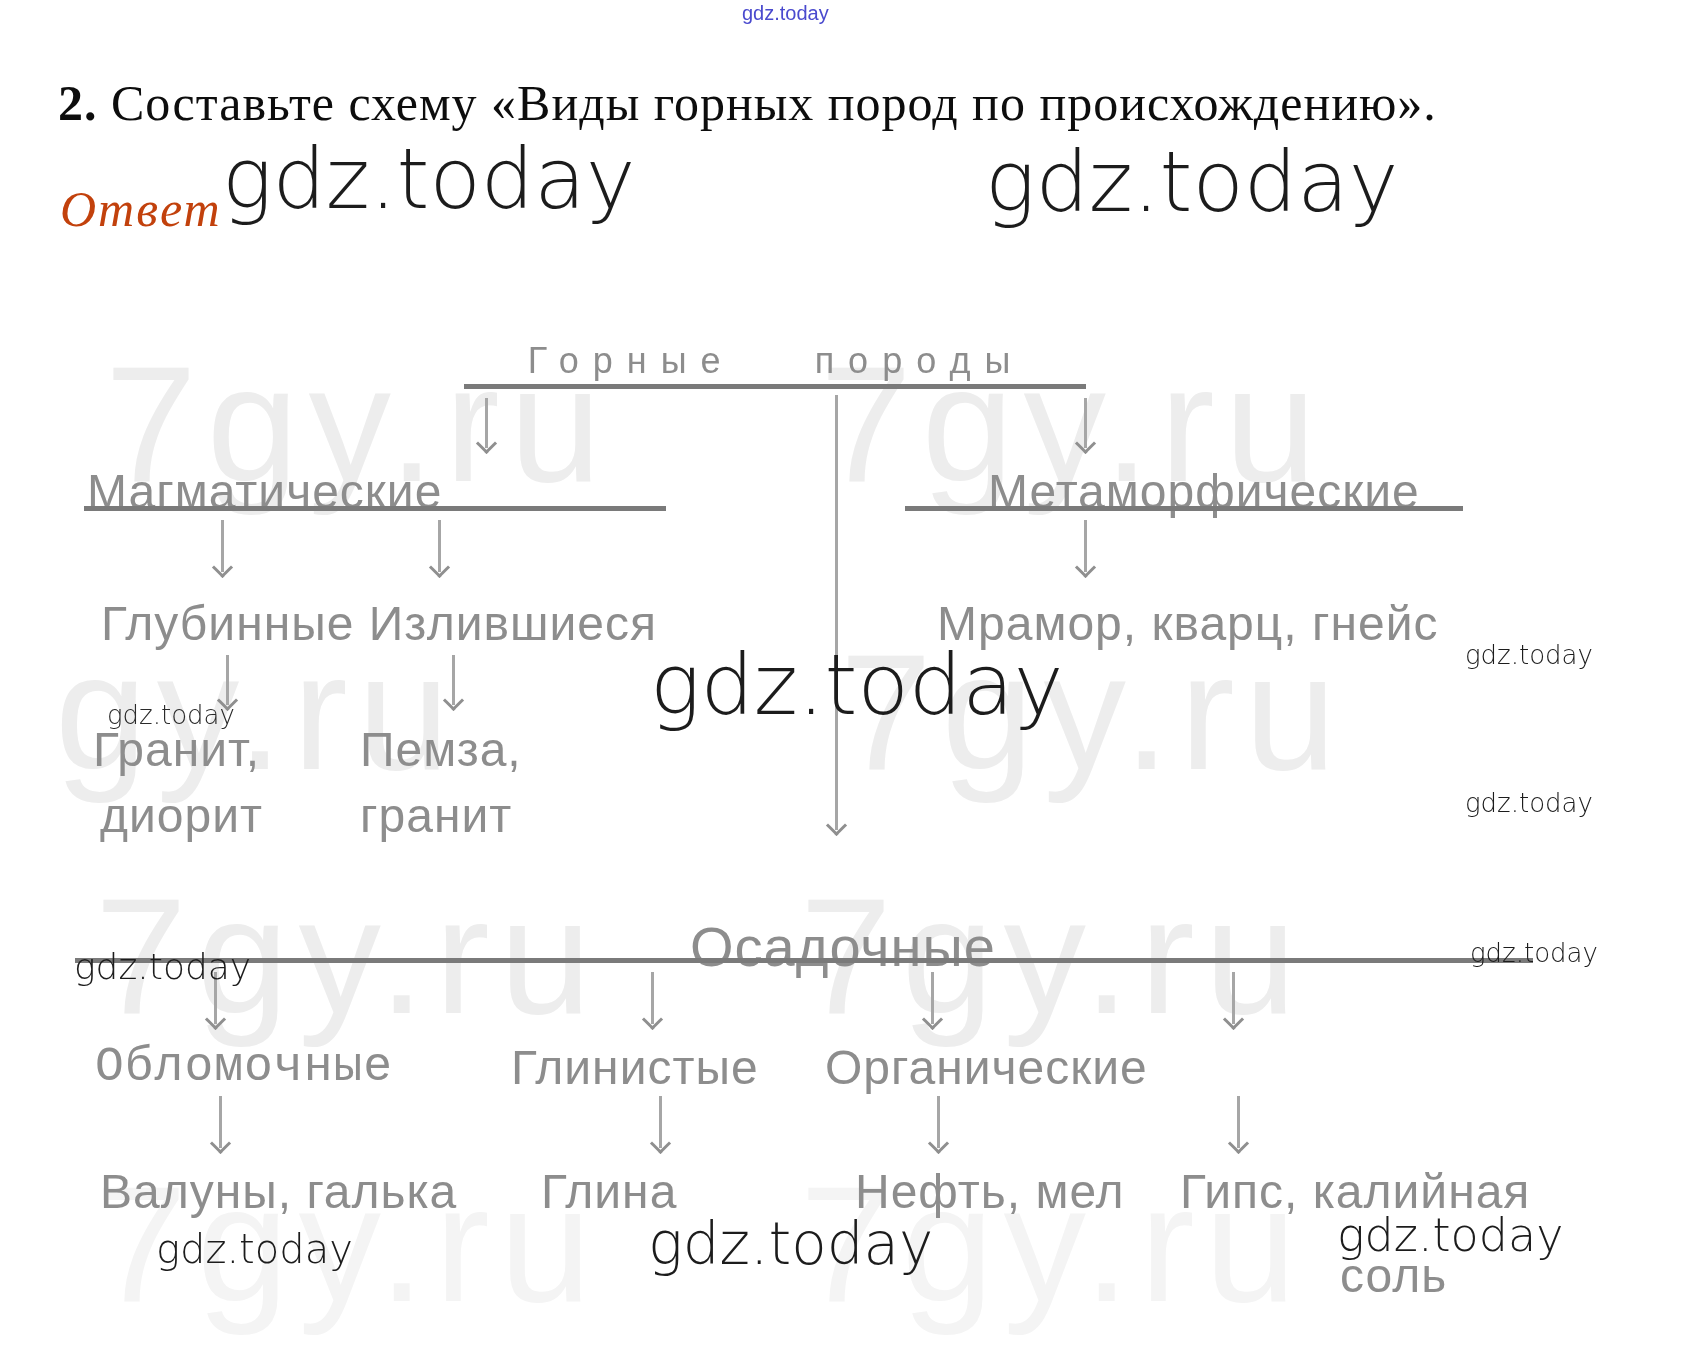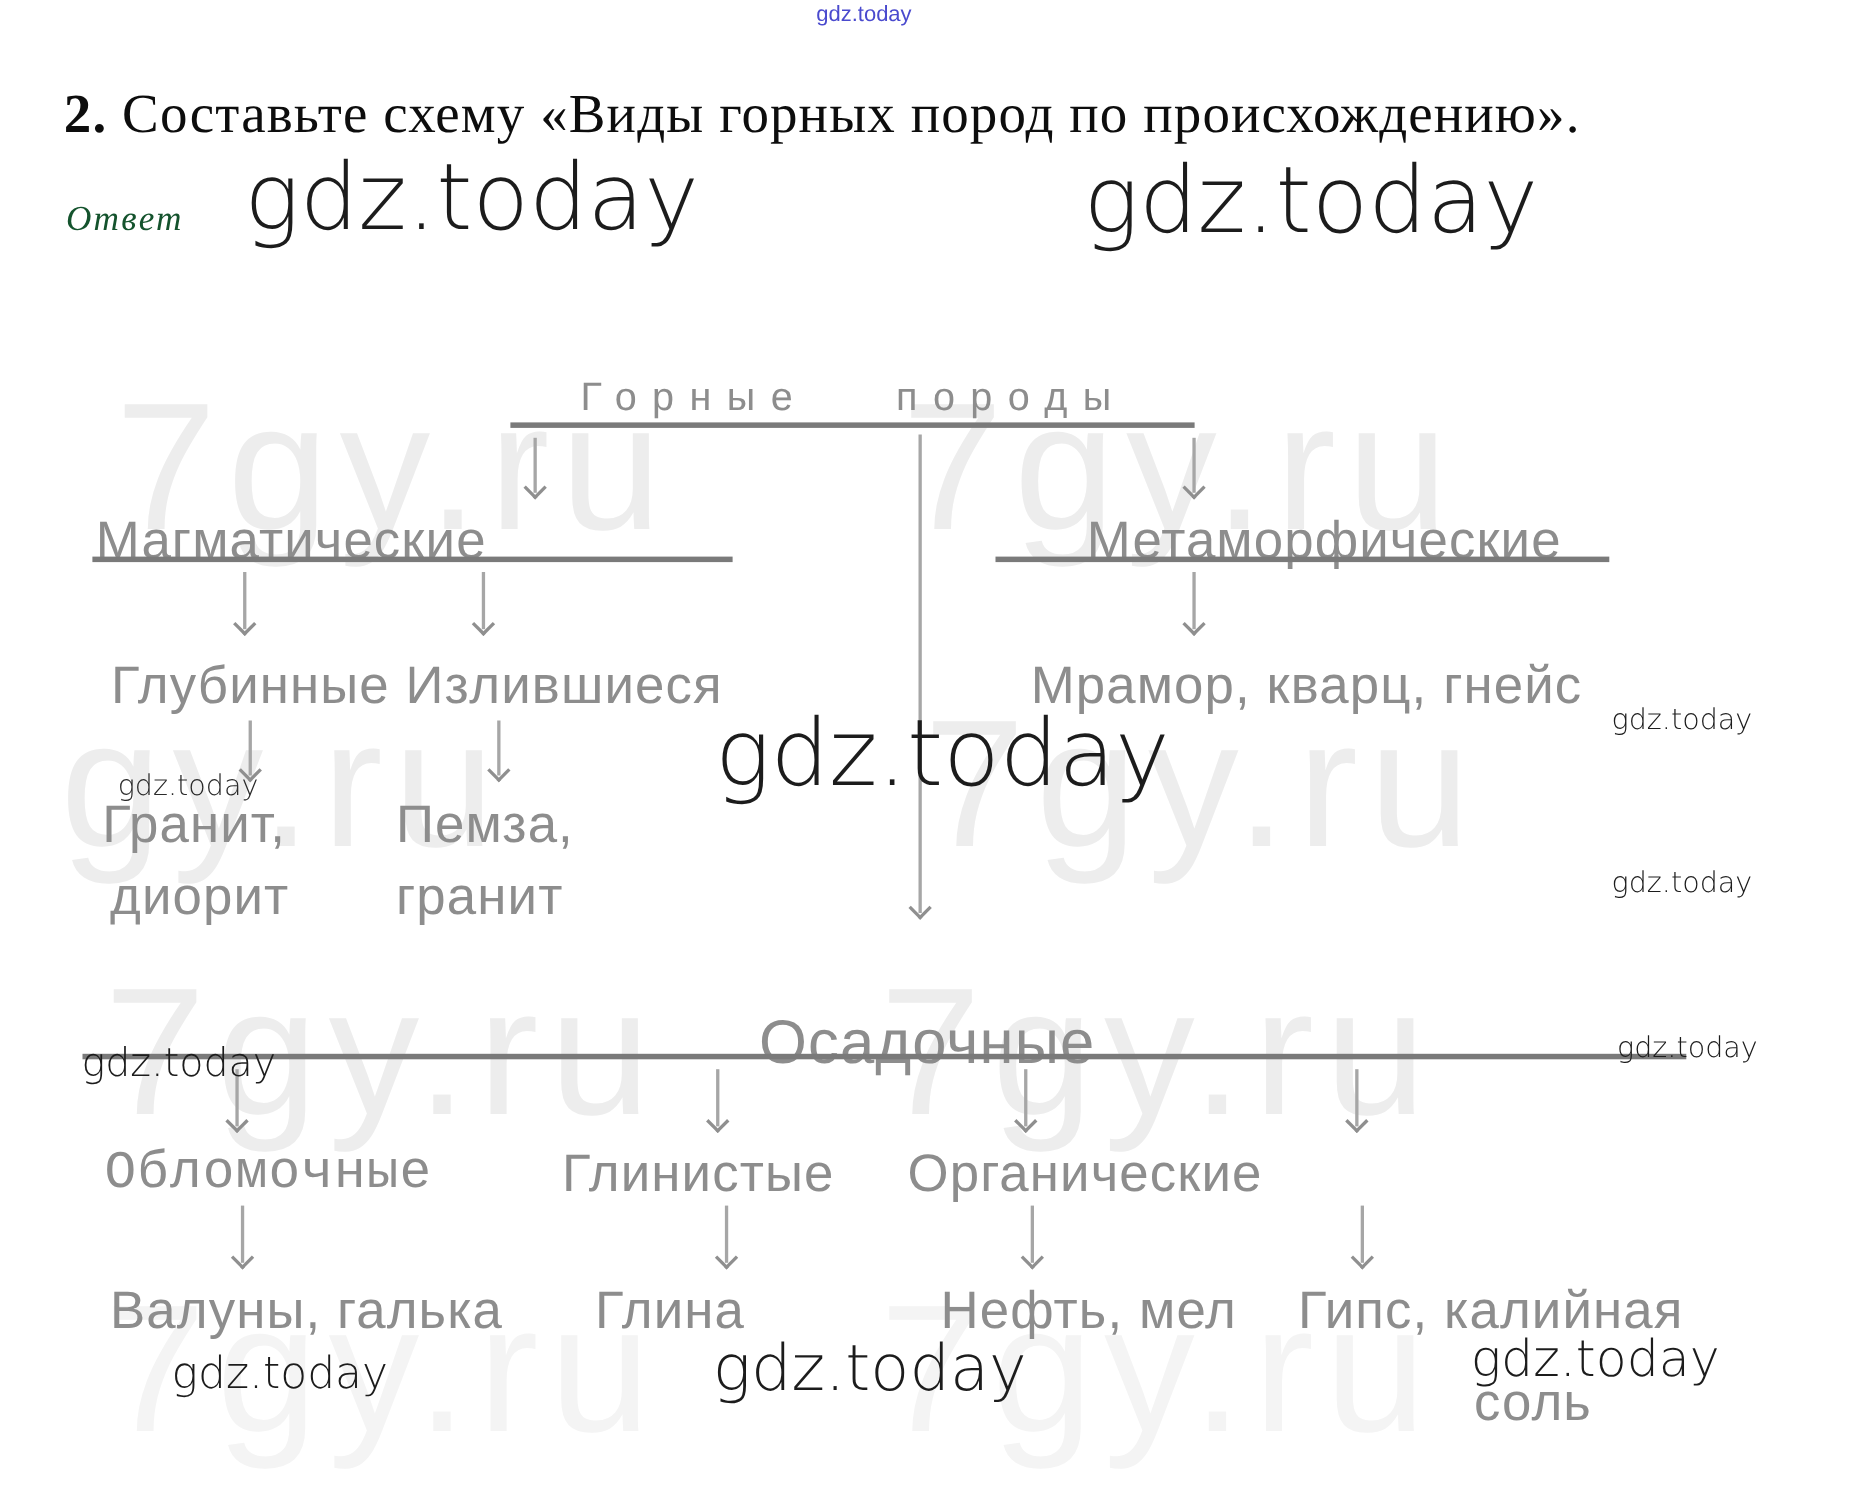--- a/index.html
+++ b/index.html
@@ -15,22 +15,22 @@
       font-family:"DejaVu Sans",sans-serif;}
 
   
   .wm-blue{position:absolute;z-index:3;color:#4a4ace;white-space:nowrap;
            font-family:"Liberation Sans",sans-serif;}
 
   
   .title{position:absolute;left:58px;top:74px;z-index:2;color:#0d0d0d;
          font-family:"Liberation Serif",serif;font-size:50px;letter-spacing:1px;white-space:nowrap;}
   .title b{font-weight:bold;}
-  .answer{position:absolute;left:60px;top:180px;z-index:2;color:#14532d;
-          font-family:"Liberation Serif",serif;font-style:italic;font-size:32px;letter-spacing:2px;}
+  .answer{position:absolute;left:60px;top:180px;z-index:2;color:#c2410c;
+          font-family:"Liberation Serif",serif;font-style:italic;font-size:50px;letter-spacing:2px;}
 
   
   .glabel{position:absolute;z-index:2;color:#8d8d8d;font-size:48px;letter-spacing:1px;
           white-space:nowrap;font-family:"Liberation Sans",sans-serif;}
   .root{left:465px;top:340px;width:622px;text-align:center;font-size:36px;
         letter-spacing:14px;word-spacing:56px;}
 
   
   .uline{position:absolute;z-index:2;height:5px;background:#7a7a7a;}
 

